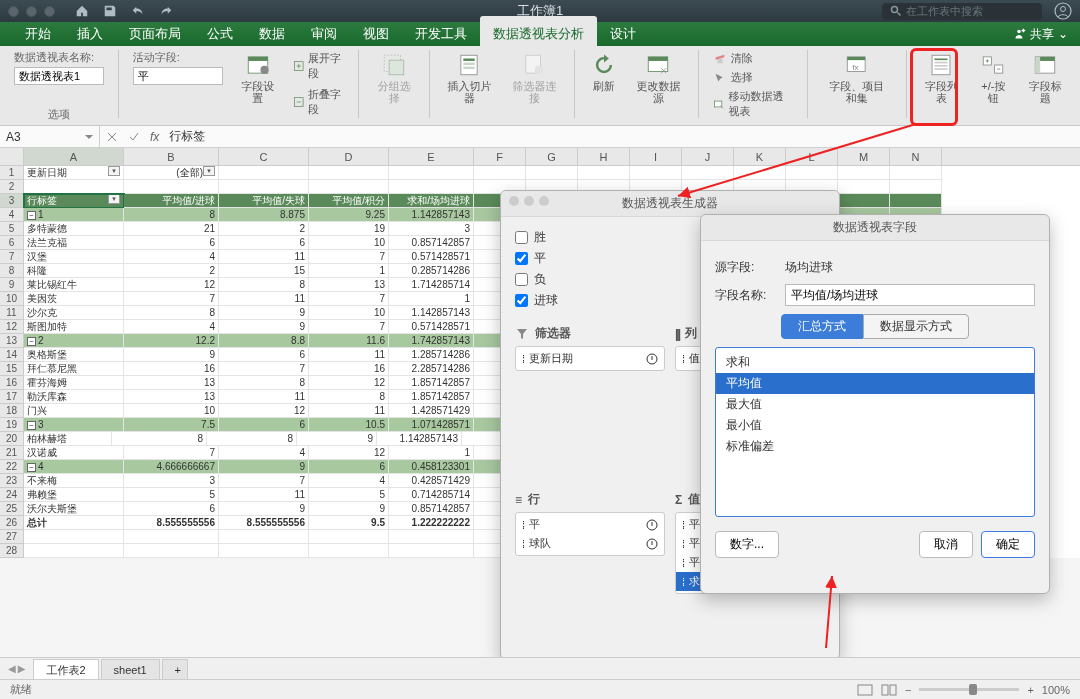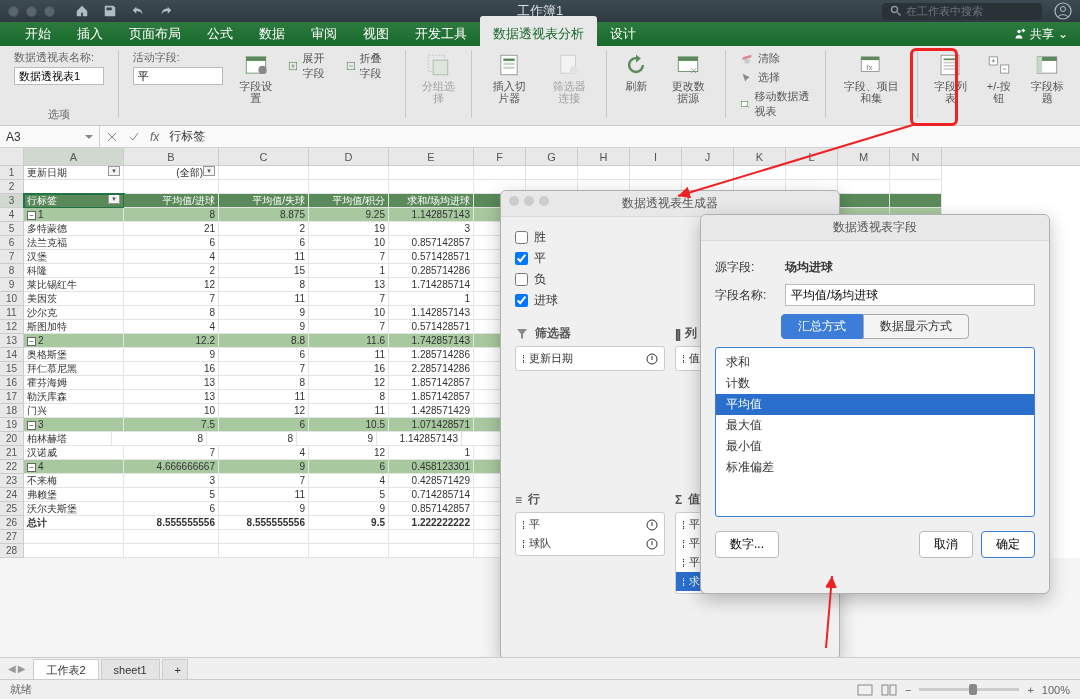--- a/index.html
+++ b/index.html
@@ -194,21 +194,21 @@
     <div style="height:14px"></div>
   </div>
   <div class="rbtn">
     <svg viewBox="0 0 32 32">
         <rect x="4" y="6" width="24" height="20" fill="#fff" stroke="#5a8a5a"></rect>
         <rect x="4" y="6" width="24" height="5" fill="#5a8a5a"></rect>
         <circle cx="24" cy="22" r="5" fill="#888"></circle>
       </svg>
     <div class="rbtn-label">字段设置</div>
   </div>
-  <div style="display:flex;flex-direction:row;justify-content:center;gap:4px">
+  <div style="display:flex;flex-direction:column;justify-content:center;gap:4px">
     <div class="rbtn-sm">
         <svg viewBox="0 0 16 16">
           <rect x="2" y="2" width="12" height="12" fill="none" stroke="#5a8a5a"></rect>
           <path d="M5 8h6M8 5v6" stroke="#5a8a5a"></path>
         </svg>
         <span>展开字段</span>
       </div>
     <div class="rbtn-sm">
         <svg viewBox="0 0 16 16">
           <rect x="2" y="2" width="12" height="12" fill="none" stroke="#5a8a5a"></rect>
@@ -965,33 +965,32 @@
       </div>
     </div>
   </div>
 </div>
 
 <div class="panel fsettings" style="left:700px;top:214px;width:350px;height:380px">
   <div class="panel-title"><span>数据透视表字段</span></div>
   <div class="panel-body">
     <div class="row-field">
       <label>源字段:</label>
-      <span style="font-weight:700">场均进球</span>
+      <span style="font-weight:400">场均进球</span>
     </div>
     <div class="row-field">
       <label>字段名称:</label>
       <input value="平均值/场均进球" style="">
     </div>
     <div class="tab-row">
       <div class="tab-btn active">汇总方式</div>
       <div class="tab-btn">数据显示方式</div>
     </div>
     <div class="listbox" id="agg-list">
         <div class="opt">求和</div>
-        <div class="opt">计数</div>
         <div class="opt sel">平均值</div>
         <div class="opt">最大值</div>
         <div class="opt">最小值</div>
         <div class="opt">标准偏差</div>
       </div>
     <div class="btn-row">
       <button class="btn">数字...</button>
       <div style="flex:1"></div>
       <button class="btn" style="margin-right:8px">取消</button>
       <button class="btn primary">确定</button>

